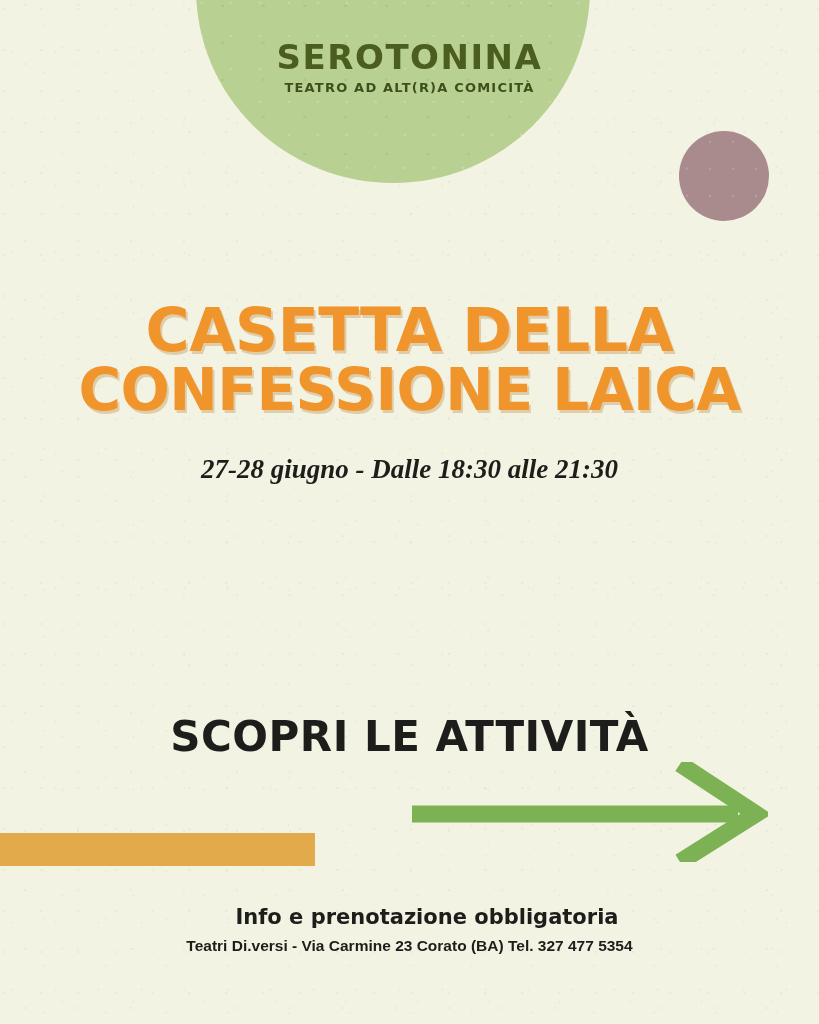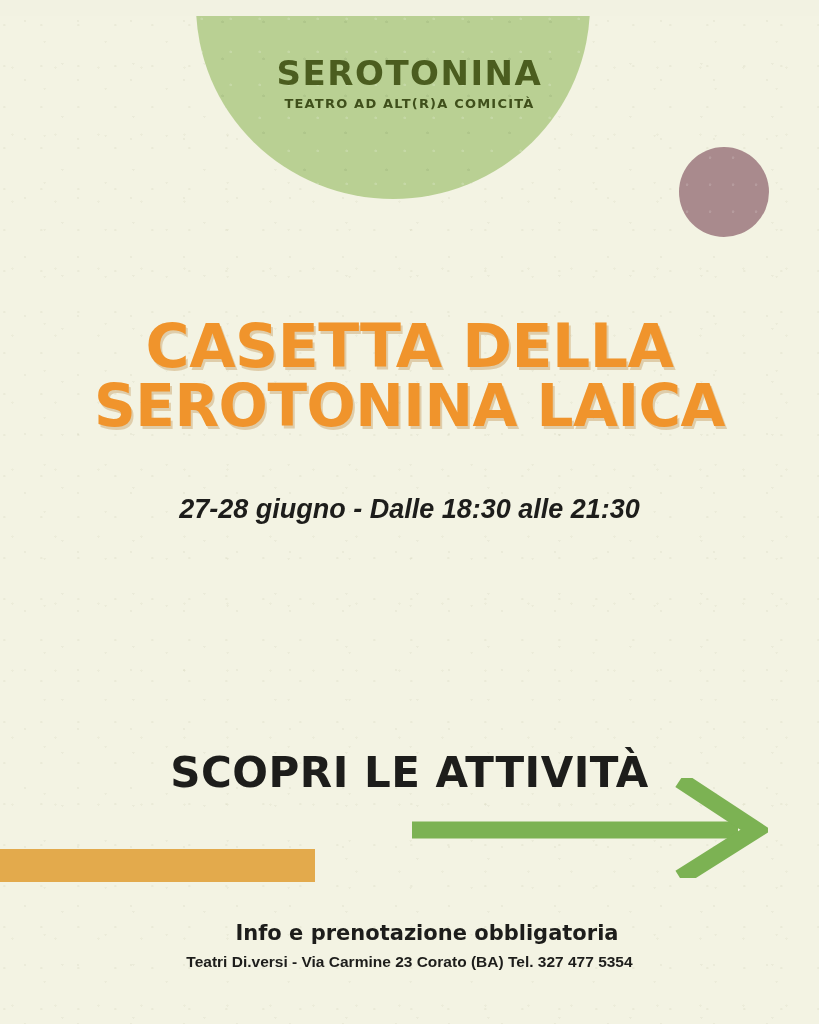--- a/index.html
+++ b/index.html
@@ -21,21 +21,20 @@
     inset: 0;
     background-color: #f3f3e3;
     background-image:
       radial-gradient(circle at 12% 22%, rgba(160,160,120,0.10) 0 1px, transparent 1.3px),
       radial-gradient(circle at 47% 8%, rgba(150,150,110,0.09) 0 1px, transparent 1.2px),
       radial-gradient(circle at 73% 55%, rgba(150,150,110,0.09) 0 1px, transparent 1.2px),
       radial-gradient(circle at 29% 77%, rgba(150,150,110,0.08) 0 1px, transparent 1.2px),
       radial-gradient(circle at 88% 90%, rgba(150,150,110,0.09) 0 1px, transparent 1.2px);
     background-size: 37px 41px, 53px 59px, 61px 47px, 43px 67px, 71px 53px;
     overflow: hidden;
-    margin-top: 16px;
   }
 
   
   .green-blob {
     position: absolute;
     left: 196px;
     top: -205px;
     width: 394px;
     height: 388px;
     background: #b9d093;
@@ -122,25 +121,25 @@
     font-size: 60px;
     line-height: 1.02;
     letter-spacing: -0.5px;
     text-shadow: 2px 3px 0 rgba(180,120,40,0.30);
   }
   .headline-line.l2 { font-size: 58px; }
 
   
   .dates {
     position: absolute;
-    top: 478px;
-    left: 0;
-    width: 100%;
-    text-align: center;
-    font-family: Liberation Sans, sans-serif;
+    top: 454px;
+    left: 0;
+    width: 100%;
+    text-align: center;
+    font-family: Liberation Serif, serif;
     font-style: italic;
     font-weight: 700;
     font-size: 27px;
     color: #1d1d1b;
   }
 
   
   .places {
     position: absolute;
     top: 553px;
@@ -151,21 +150,21 @@
     font-style: italic;
     font-weight: 400;
     font-size: 27px;
     line-height: 1.38;
     color: #1d1d1b;
   }
 
   
   .cta {
     position: absolute;
-    top: 732px;
+    top: 712px;
     left: 0;
     width: 100%;
     text-align: center;
   }
   .cta-text {
     font-family: "DejaVu Sans", sans-serif;
     font-weight: 700;
     font-size: 42px;
     letter-spacing: 0.5px;
     color: #1d1d1b;
@@ -210,21 +209,21 @@
   <div class="mauve-dot"></div>
   <div class="ochre-bar"></div>
 
   <div class="brand">
     <div class="brand-name">SEROTONINA</div>
     <div class="brand-tagline">TEATRO AD ALT(R)A COMICITÀ</div>
   </div>
 
   <div class="headline">
     <div class="headline-line l1">CASETTA DELLA</div>
-    <div class="headline-line l2">SEROTONINA LAICA</div>
+    <div class="headline-line l2">CONFESSIONE LAICA</div>
   </div>
 
   <div class="dates">27-28 giugno - Dalle 18:30  alle 21:30</div>
 
 
   <div class="cta">
     <div class="cta-text">SCOPRI LE ATTIVITÀ</div>
   </div>
 
   <div class="arrow-wrap">

